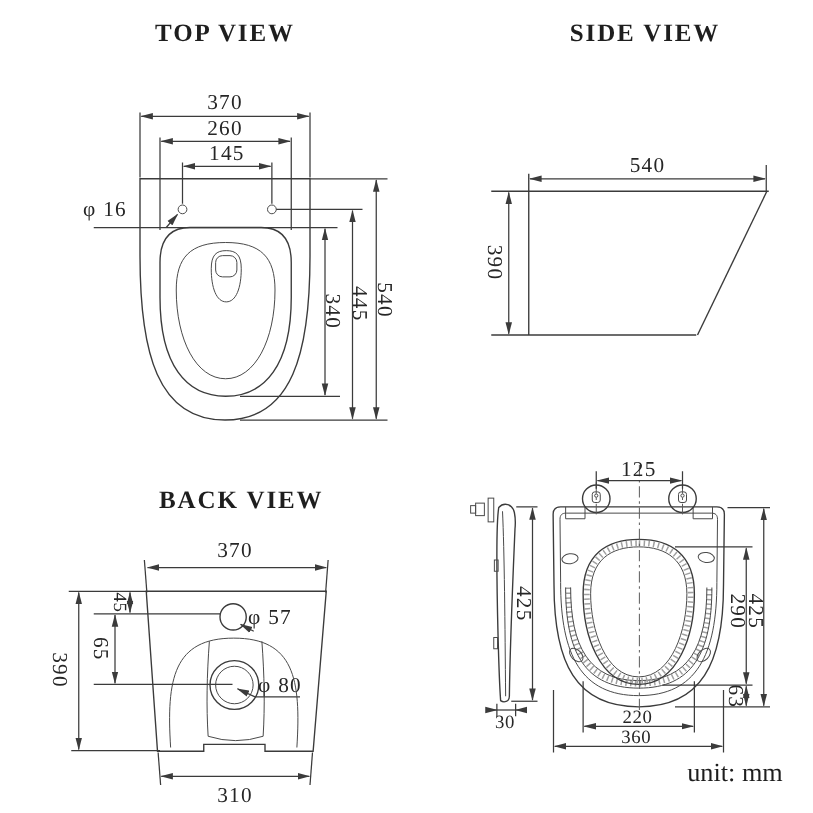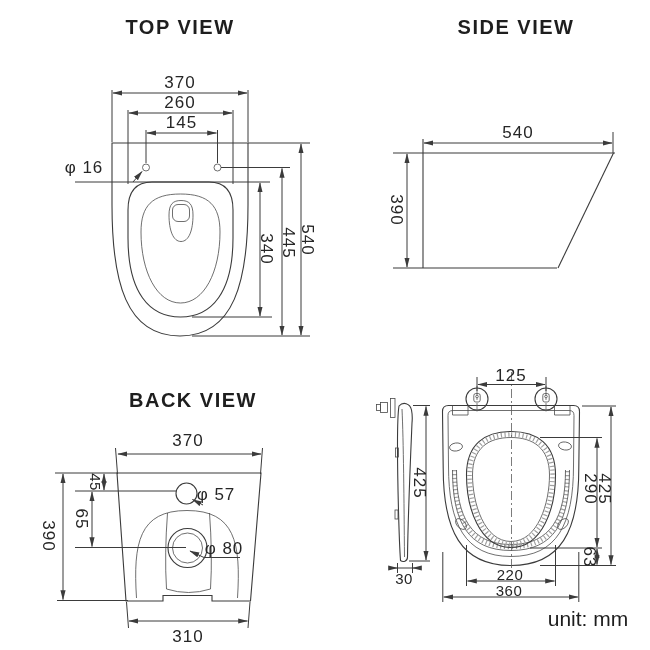--- a/index.html
+++ b/index.html
@@ -1,17 +1,17 @@
 <!DOCTYPE html>
 <html><head>
 <meta charset="utf-8">
 <style>
   html,body{margin:0;padding:0;background:#ffffff;}
   #stage{position:relative;width:650px;height:650px;background:#fff;overflow:hidden;
-         font-family:Liberation Sans, sans-serif;}
+         font-family:Liberation Serif, serif;}
   svg{position:absolute;left:0;top:0;}
   .ln{stroke:#3b3b3b;stroke-width:1;fill:none;}
   .shape{stroke:#3b3b3b;stroke-width:1.1;fill:none;}
   .thin{stroke:#4a4a4a;stroke-width:0.8;fill:none;}
   .cl{stroke:#5a5a5a;stroke-width:0.8;fill:none;stroke-dasharray:9 3 2 3;}
   .hatch{stroke:#a0a0a0;stroke-width:4.5;fill:none;stroke-dasharray:1.2 2.6;}
   .dim{font-size:17px;fill:#262626;letter-spacing:1px;}
   .dims{font-size:15px;fill:#262626;letter-spacing:0.5px;}
   .ttl{font-size:20px;font-weight:700;fill:#1e1e1e;letter-spacing:1.5px;}
   .unit{font-size:21px;fill:#1e1e1e;}

